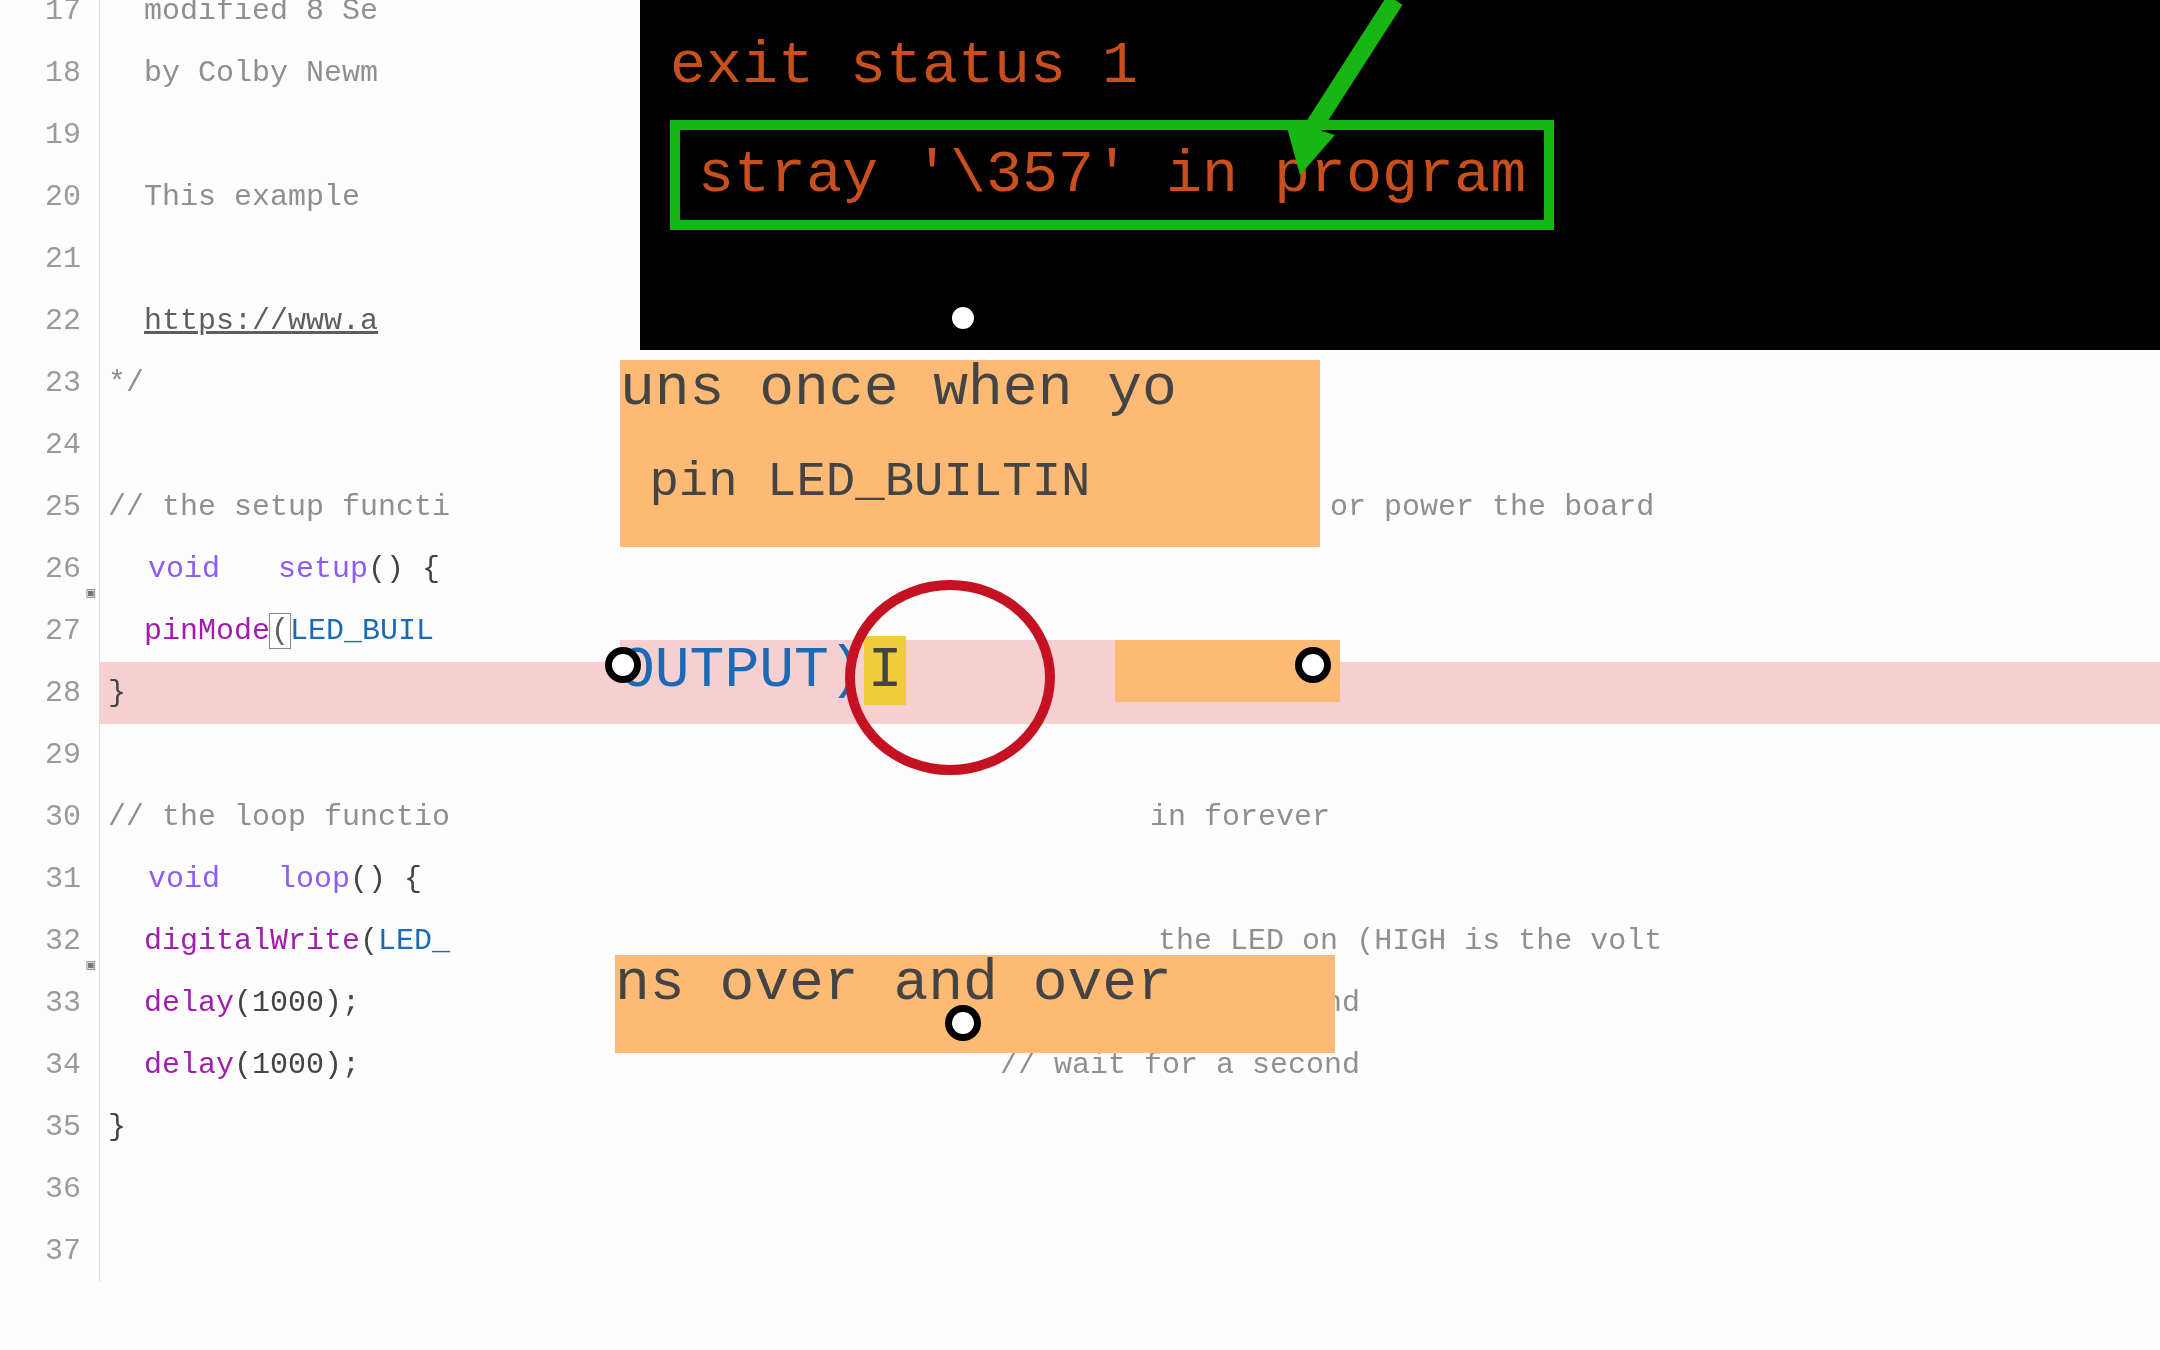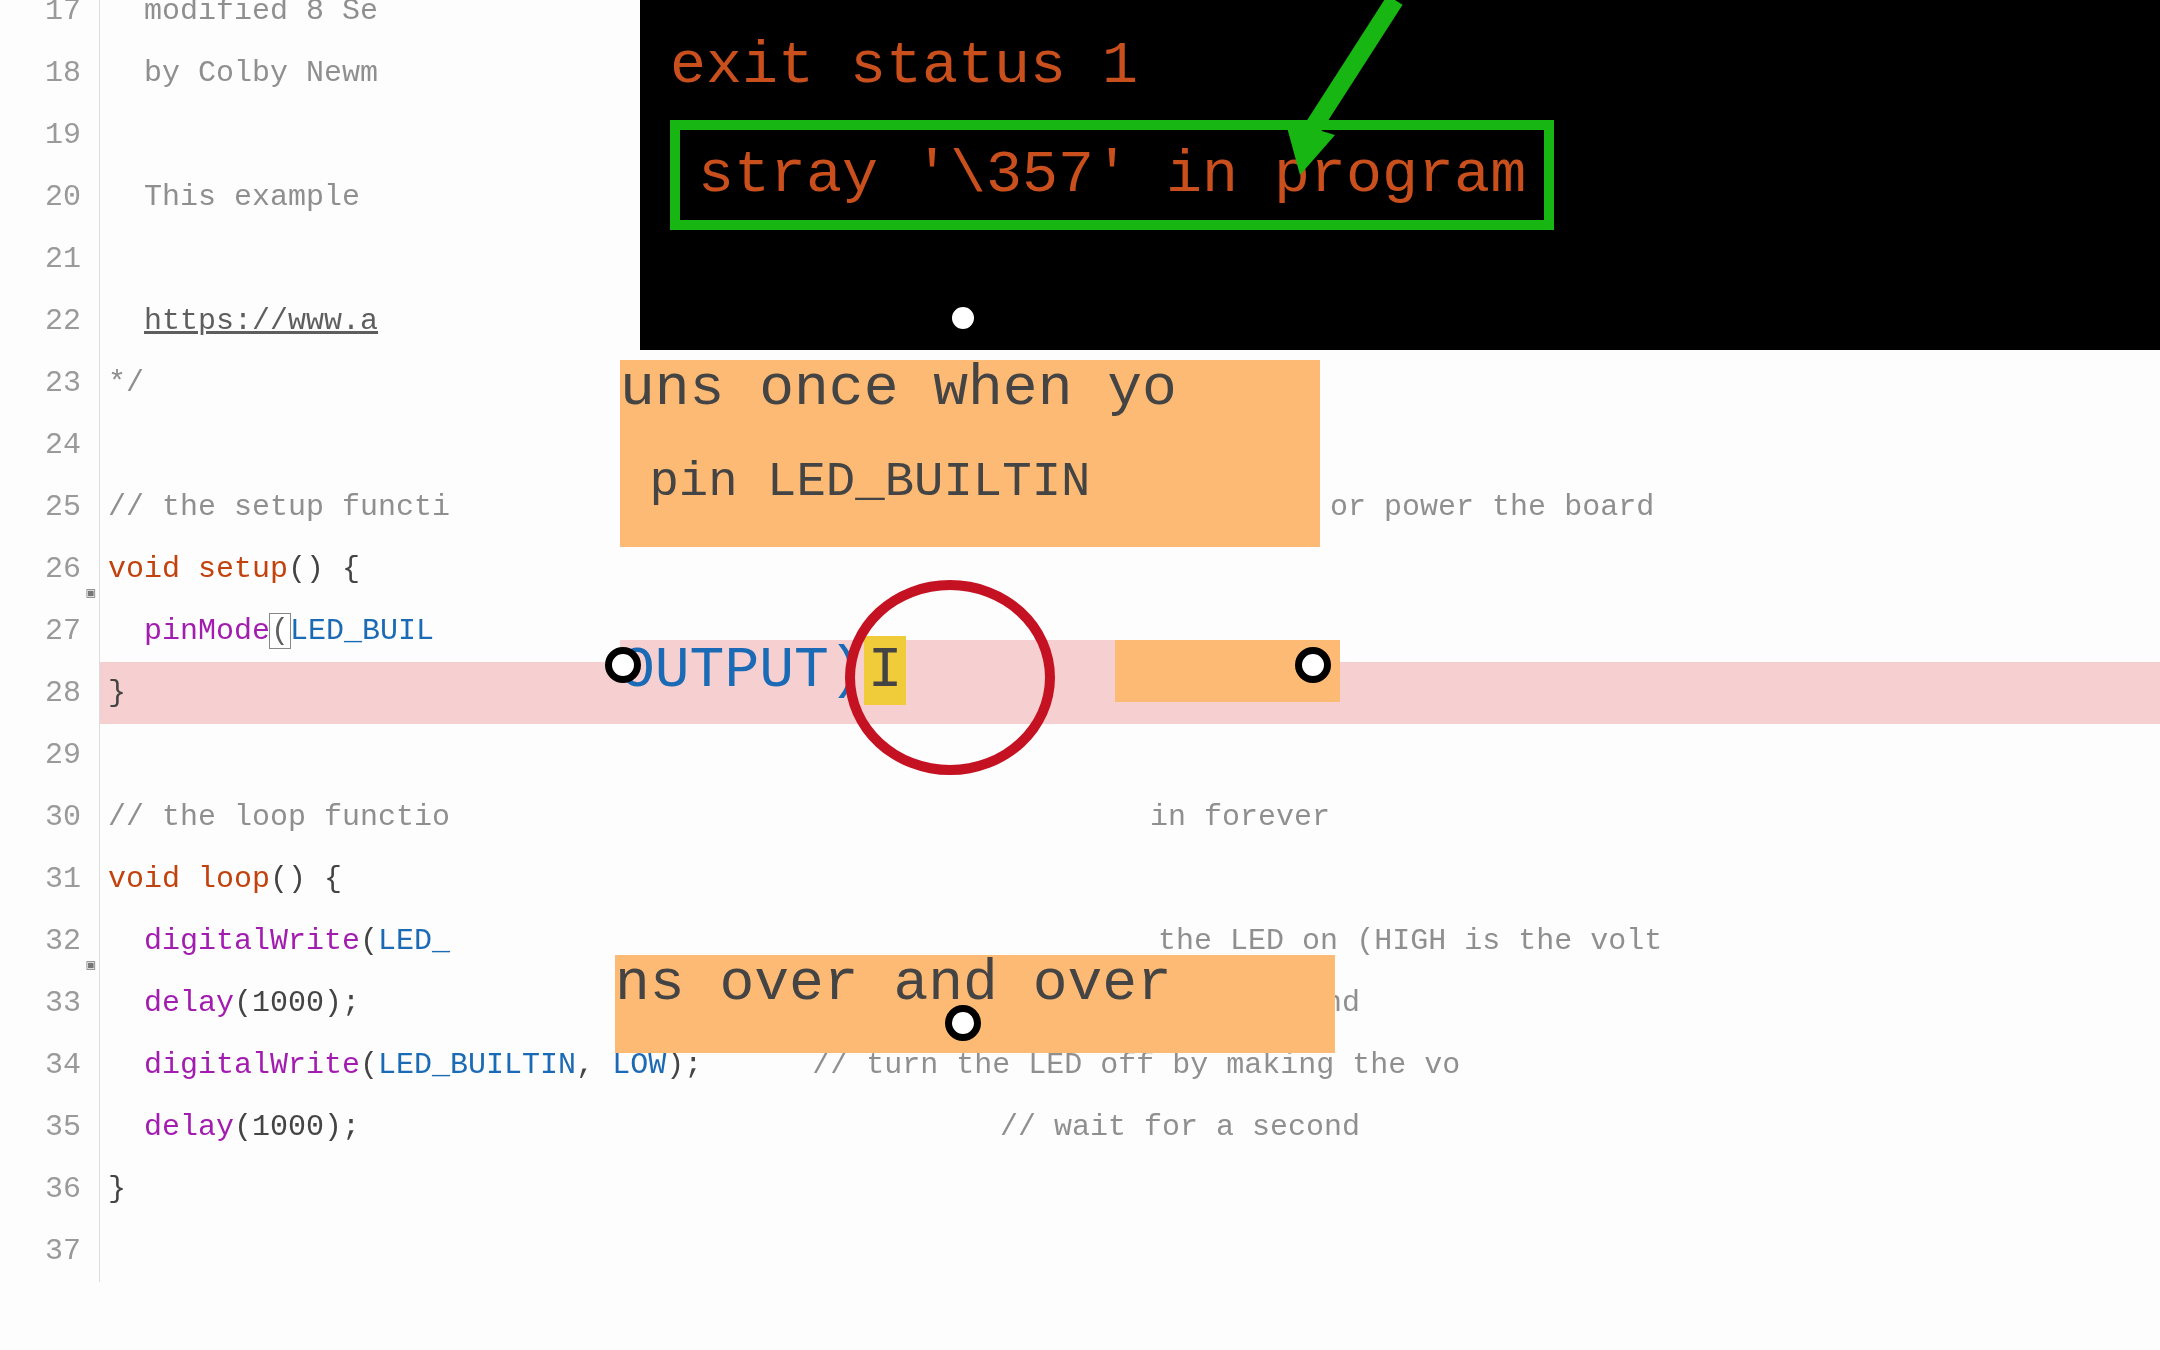--- a/index.html
+++ b/index.html
@@ -55,21 +55,21 @@
     position: relative;
   }
   .link { text-decoration: underline; color: #5e5e5e; }
   .highlight-row {
     position: absolute;
     left: 0; right: 0;
     height: 62px;
     background: #f6cfd0;
     z-index: -1;
   }
-  .kw-type { color: #c2410c; }
+  .kw-type { color: #8b5cf6; margin-left: 40px; }
   .kw-func { color: #a21caf; }
   .kw-const { color: #1b6ab5; }
   .cmt { color: #8f8f8f; }
   .punct { color: #444; }
   .paren-match { background: #fff; outline: 1px solid #888; padding: 0 1px; }
 
   .overlay {
     position: absolute;
     z-index: 5;
   }
@@ -171,21 +171,20 @@
     <div class="line"></div>
     <div class="line"><span class="cmt">// the setup functi</span><span style="display:inline-block;width:700px"></span><span class="cmt">ess reset or power the board</span></div>
     <div class="line"><span class="kw-type">void</span> <span class="kw-type">setup</span><span class="punct">() {</span></div>
     <div class="line">  <span class="kw-func">pinMode</span><span class="paren-match">(</span><span class="kw-const">LED_BUIL</span></div>
     <div class="line punct">}</div>
     <div class="line"></div>
     <div class="line"><span class="cmt">// the loop functio</span><span style="display:inline-block;width:700px"></span><span class="cmt">in forever</span></div>
     <div class="line"><span class="kw-type">void</span> <span class="kw-type">loop</span><span class="punct">() {</span></div>
     <div class="line">  <span class="kw-func">digitalWrite</span><span class="punct">(</span><span class="kw-const">LED_</span><span style="display:inline-block;width:690px"></span><span class="cmt"> the LED on (HIGH is the volt</span></div>
     <div class="line">  <span class="kw-func">delay</span><span class="punct">(1000);</span><span style="display:inline-block;width:640px"></span><span class="cmt">// wait for a second</span></div>
-    <div class="line">  <span class="kw-func">digitalWrite</span><span class="punct">(</span><span class="kw-const">LED_BUILTIN</span><span class="punct">, </span><span class="kw-const">LOW</span><span class="punct">);</span><span style="display:inline-block;width:110px"></span><span class="cmt">// turn the LED off by making the vo</span></div>
     <div class="line">  <span class="kw-func">delay</span><span class="punct">(1000);</span><span style="display:inline-block;width:640px"></span><span class="cmt">// wait for a second</span></div>
     <div class="line punct">}</div>
   </div>
 </div>
 
 <div class="zoom-overlay" style="left:620px; top:360px; width:700px;">
   <div class="zoom-line" style="font-size:58px">uns once when yo</div>
   <div class="zoom-line zoom-big"> pin LED_BUILTIN</div>
 </div>
 <div class="zoom-overlay" style="left:620px; top:640px; width:720px;">

